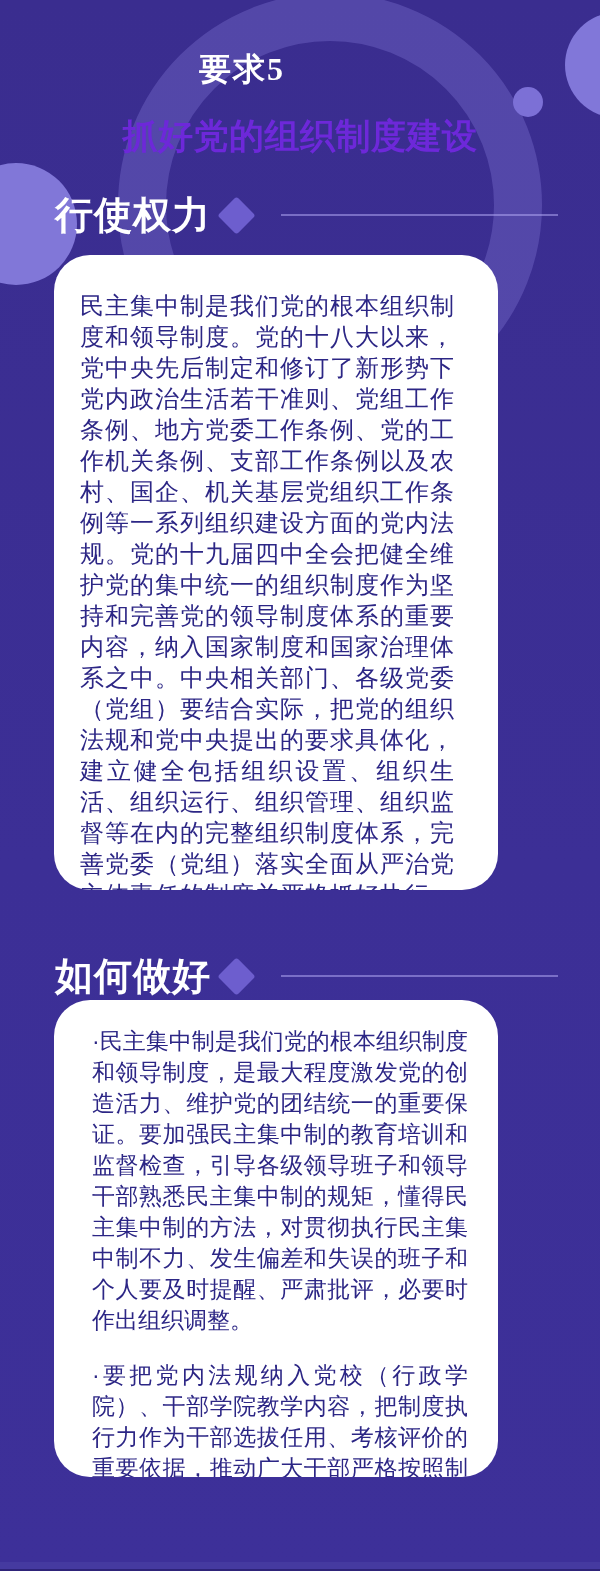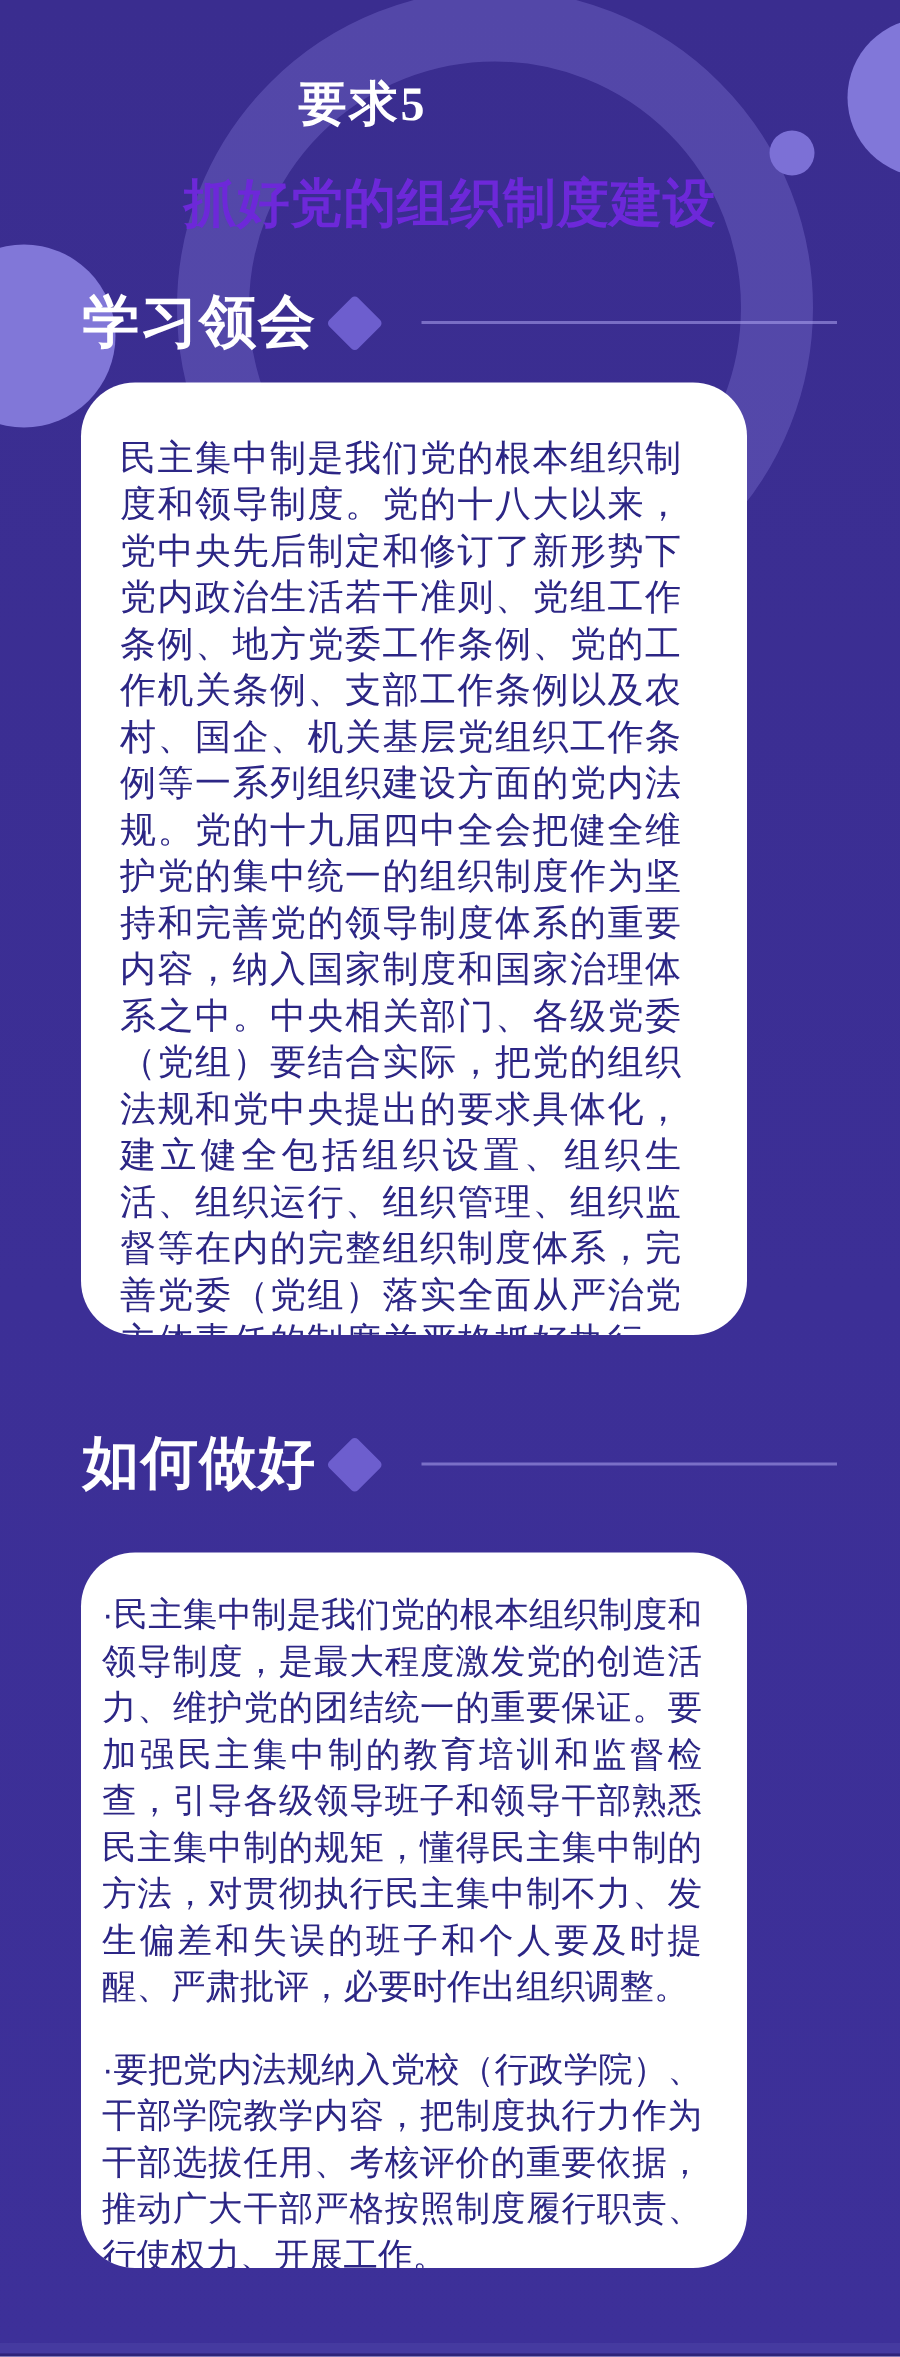--- a/index.html
+++ b/index.html
@@ -48,21 +48,21 @@
   }
   .section-head-1{top:193px;}
   .section-head-2{top:954px;text-align:right;}
 
   
   .card{
     position:absolute;z-index:2;left:54px;width:444px;background:#ffffff;
     border-radius:36px;box-sizing:border-box;overflow:hidden;
   }
   .card-1{top:255px;height:635px;padding:35px 44px 0 26px;}
-  .card-2{top:1035px;height:477px;padding:26px 30px 0 14px;}
+  .card-2{top:1000px;height:477px;padding:26px 30px 0 38px;}
   .card p{
     margin:0;color:#2c2685;text-align:justify;
     font-weight:400;
   }
   .card-1 p{font-size:24px;line-height:31px;}
   .card-2 p{font-size:23px;line-height:31px;}
   .card-2 p + p{margin-top:24px;}
 
   
   .bottom-strip{position:absolute;z-index:1;left:0;bottom:2px;width:600px;height:7px;background:#453aa0;}
@@ -75,21 +75,21 @@
 
   <div class="decor ring"></div>
   <div class="decor circle-tr-big"></div>
   <div class="decor circle-tr-small"></div>
   <div class="decor circle-left"></div>
 
   <div class="page-title">要求5</div>
   <div class="page-subtitle">抓好党的组织制度建设</div>
 
   <div class="section-head section-head-1">
-    <span class="heading">学习领会</span>
+    <span class="heading">行使权力</span>
     <span class="diamond"></span>
     <span class="divider"></span>
   </div>
 
   <div class="card card-1">
     <p>民主集中制是我们党的根本组织制度和领导制度。党的十八大以来，党中央先后制定和修订了新形势下党内政治生活若干准则、党组工作条例、地方党委工作条例、党的工作机关条例、支部工作条例以及农村、国企、机关基层党组织工作条例等一系列组织建设方面的党内法规。党的十九届四中全会把健全维护党的集中统一的组织制度作为坚持和完善党的领导制度体系的重要内容，纳入国家制度和国家治理体系之中。中央相关部门、各级党委（党组）要结合实际，把党的组织法规和党中央提出的要求具体化，建立健全包括组织设置、组织生活、组织运行、组织管理、组织监督等在内的完整组织制度体系，完善党委（党组）落实全面从严治党主体责任的制度并严格抓好执行，不断提高党的组织建设的制度化、规范化、科学化水平。</p>
   </div>
 
   <div class="section-head section-head-2">
     <span class="heading">如何做好</span>

